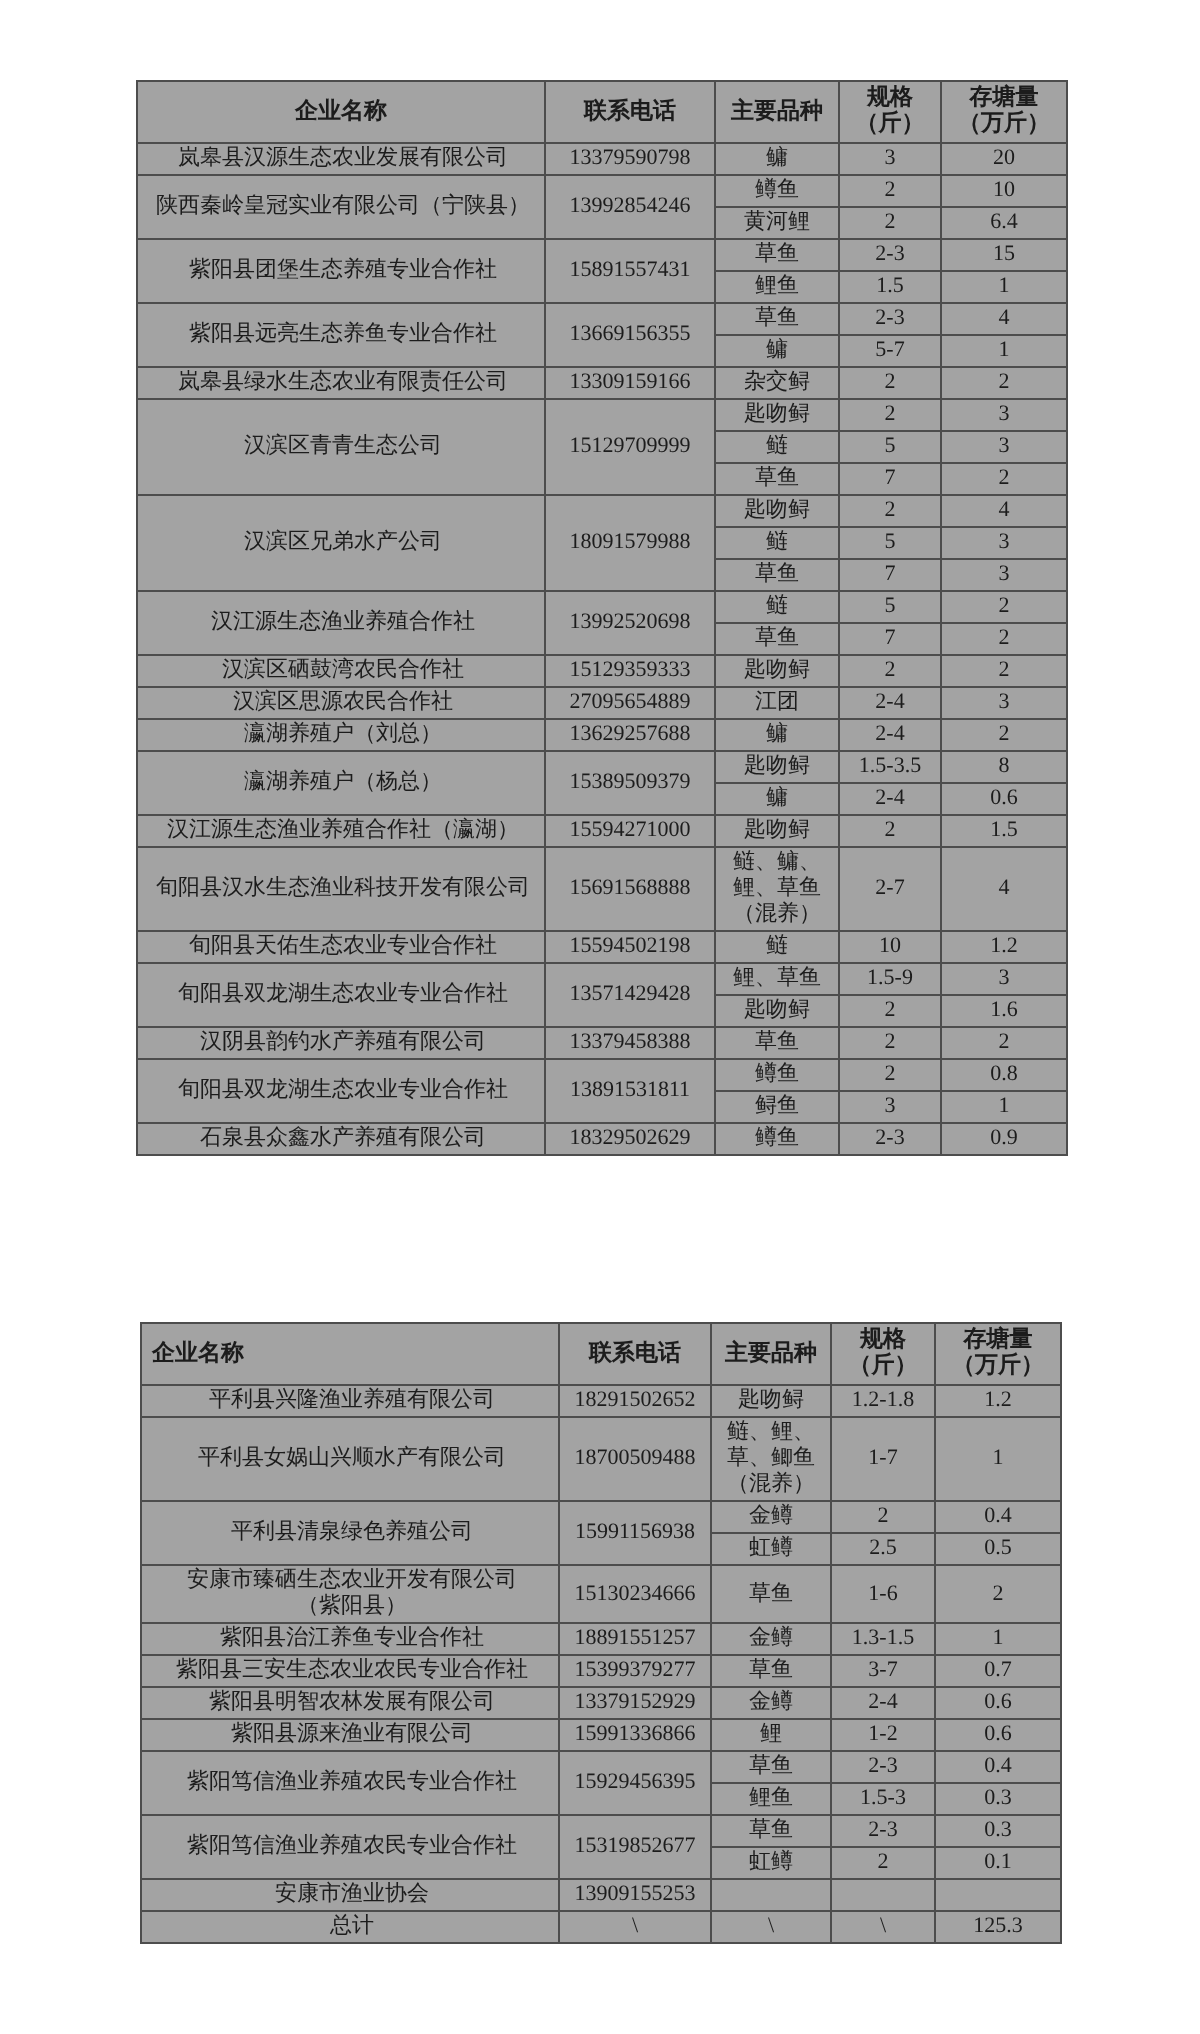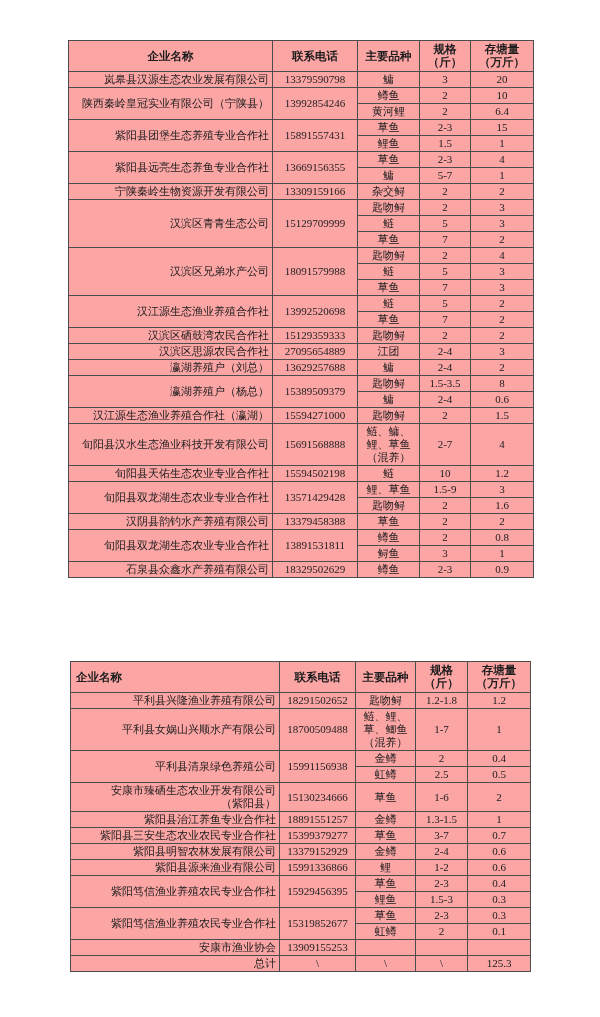--- a/index.html
+++ b/index.html
@@ -16,21 +16,21 @@
   }
   .page {
     position: absolute;
     inset: 0;
     background: #ffffff;
   }
   table.doc-table {
     position: absolute;
     border-collapse: collapse;
     table-layout: fixed;
-    background: #fca5a5;
+    background: #a3a3a3;
   }
   table.doc-table th,
   table.doc-table td {
     border: 1px solid #4d4d4d;
     vertical-align: middle;
     white-space: pre-line;
     overflow: hidden;
     box-sizing: border-box;
   }
   table.doc-table th {
@@ -42,21 +42,21 @@
     height: 30px;
   }
   table.doc-table td {
     font-size: 11px;
     line-height: 13px;
     text-align: center;
     padding: 1px 2px;
     height: 15px;
   }
   table.doc-table td.name-cell {
-    text-align: right;
+    text-align: center;
     padding-left: 5px;
     padding-right: 3px;
   }
   table.doc-table th.align-left {
     text-align: left;
     padding-left: 5px;
   }
   #table2 td { height: 16px; }
   tr.bold-row td.name-cell,
   tr.bold-row td.phone-cell {
@@ -124,21 +124,21 @@
           <td>草鱼</td>
           <td>2-3</td>
           <td>4</td>
         </tr>
         <tr>
           <td>鳙</td>
           <td>5-7</td>
           <td>1</td>
         </tr>
         <tr>
-          <td class="name-cell" rowspan="1">宁陕秦岭生物资源开发有限公司</td>
+          <td class="name-cell" rowspan="1">岚皋县绿水生态农业有限责任公司</td>
           <td class="phone-cell" rowspan="1">13309159166</td>
           <td>杂交鲟</td>
           <td>2</td>
           <td>2</td>
         </tr>
         <tr>
           <td class="name-cell" rowspan="3">汉滨区青青生态公司</td>
           <td class="phone-cell" rowspan="3">15129709999</td>
           <td>匙吻鲟</td>
           <td>2</td>

